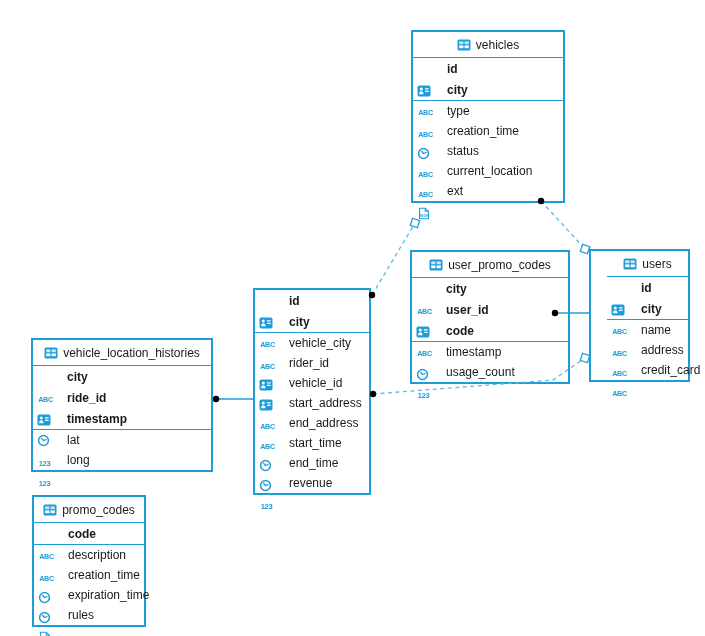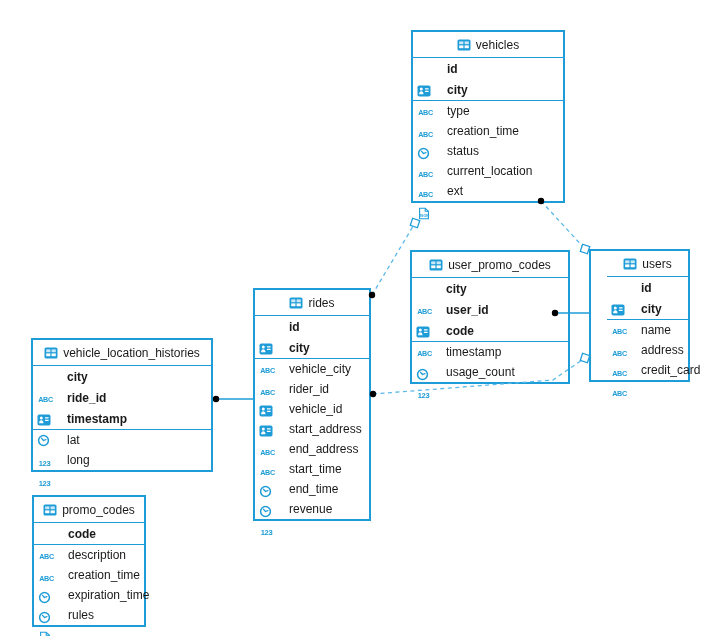--- a/index.html
+++ b/index.html
@@ -255,32 +255,20 @@
             <span class="cell-icon">
               <svg width="17" height="11" viewBox="0 0 17 11">
                 <text x="8.5" y="8.6" text-anchor="middle" font-size="7.2" font-weight="bold" letter-spacing="-0.4" fill="#1e9cd7" font-family="Liberation Sans, DejaVu Sans, sans-serif">ABC</text>
               </svg>
             </span>
             <span>credit_card</span>
           </div>
         </div>
       </div>
       <div class="table-card" style="left: 253px; top: 288px; width: 118px;">
-        <div class="table-header">
-          <span class="hdr-icon">
-            <svg width="14" height="12" viewBox="0 0 14 12">
-              <rect x="0.5" y="0.5" width="13" height="11" rx="1.6" fill="#1e9cd7"></rect>
-              <rect x="2.2" y="2.4" width="4.2" height="2.8" fill="#c9e8f8"></rect>
-              <rect x="7.6" y="2.4" width="4.2" height="2.8" fill="#c9e8f8"></rect>
-              <rect x="2.2" y="6.4" width="4.2" height="2.8" fill="#ffffff"></rect>
-              <rect x="7.6" y="6.4" width="4.2" height="2.8" fill="#ffffff"></rect>
-            </svg>
-          </span>
-          <span>rides</span>
-        </div>
         <div class="section-pk">
           <div class="col-row">
             <span class="cell-icon">
               <svg width="14" height="12" viewBox="0 0 14 12">
                 <rect x="0.5" y="0.5" width="13" height="11" rx="1.8" fill="#1e9cd7"></rect>
                 <circle cx="4.3" cy="4.1" r="1.5" fill="#ffffff"></circle>
                 <path d="M2.1 9.2 c0-1.9 1-2.9 2.2-2.9 s2.2 1 2.2 2.9 Z" fill="#ffffff"></path>
                 <rect x="7.9" y="3.2" width="3.8" height="1.2" rx="0.4" fill="#ffffff"></rect>
                 <rect x="7.9" y="5.7" width="3.8" height="1.2" rx="0.4" fill="#ffffff"></rect>
               </svg>

